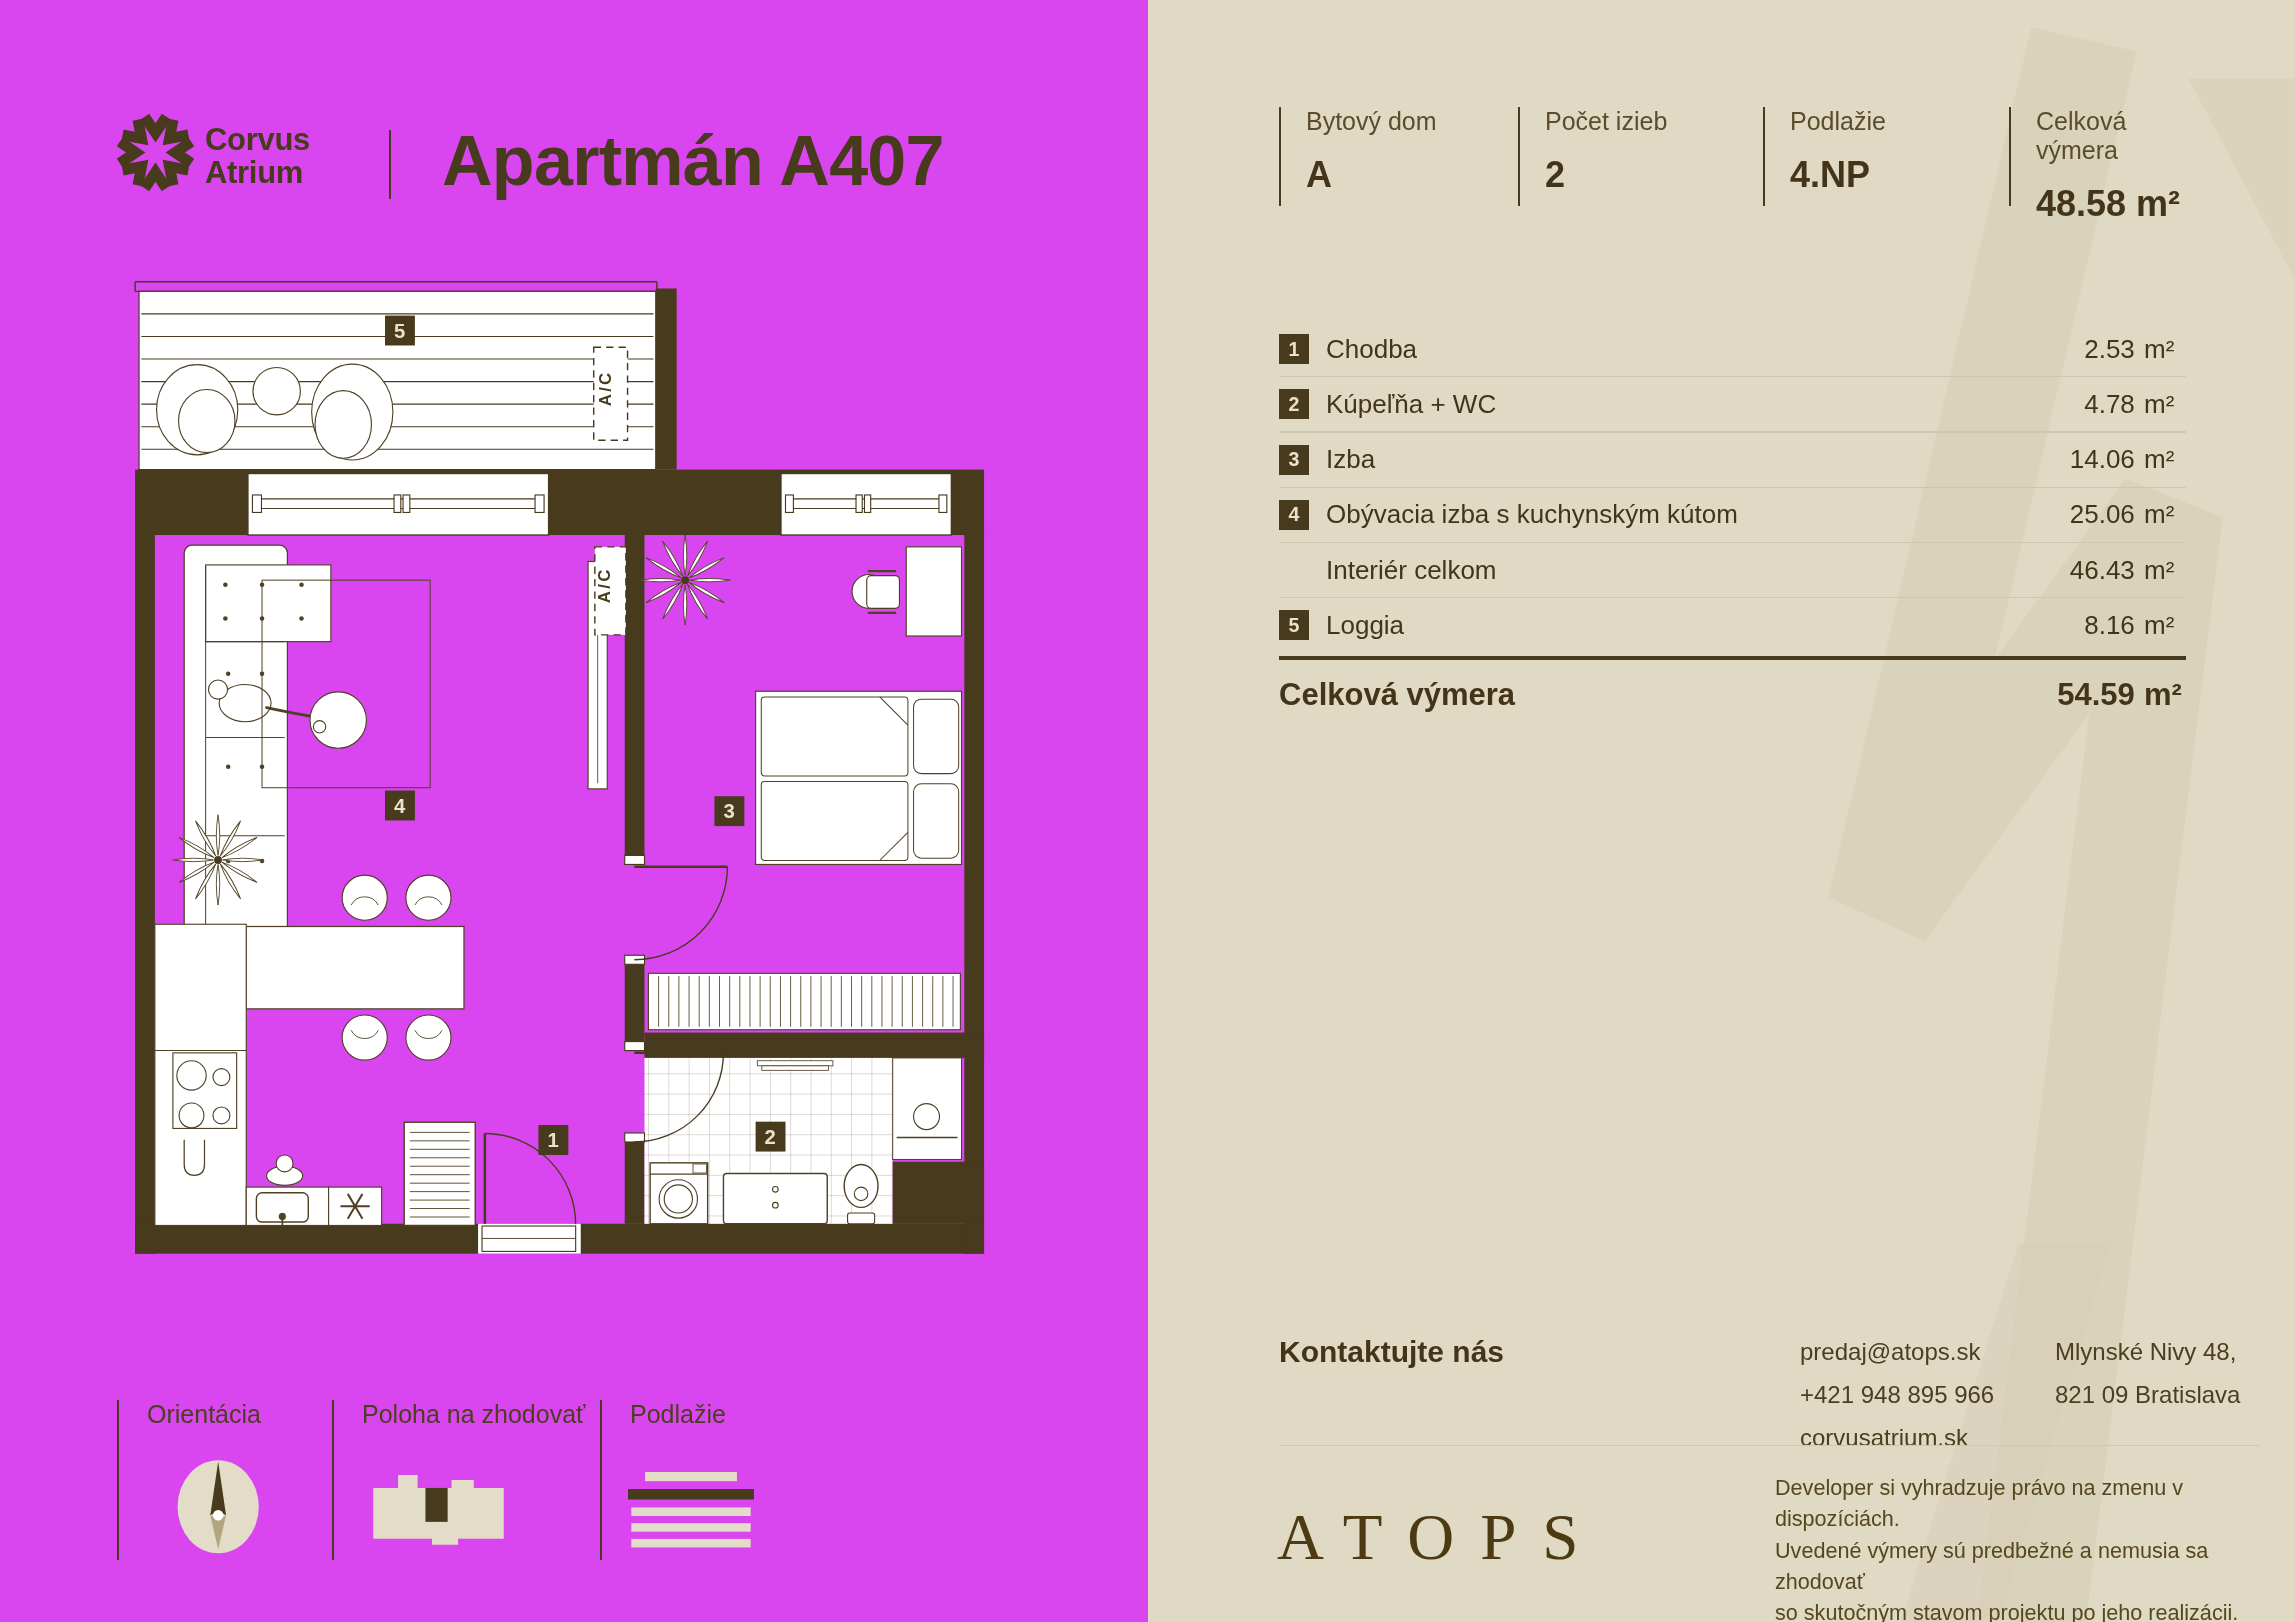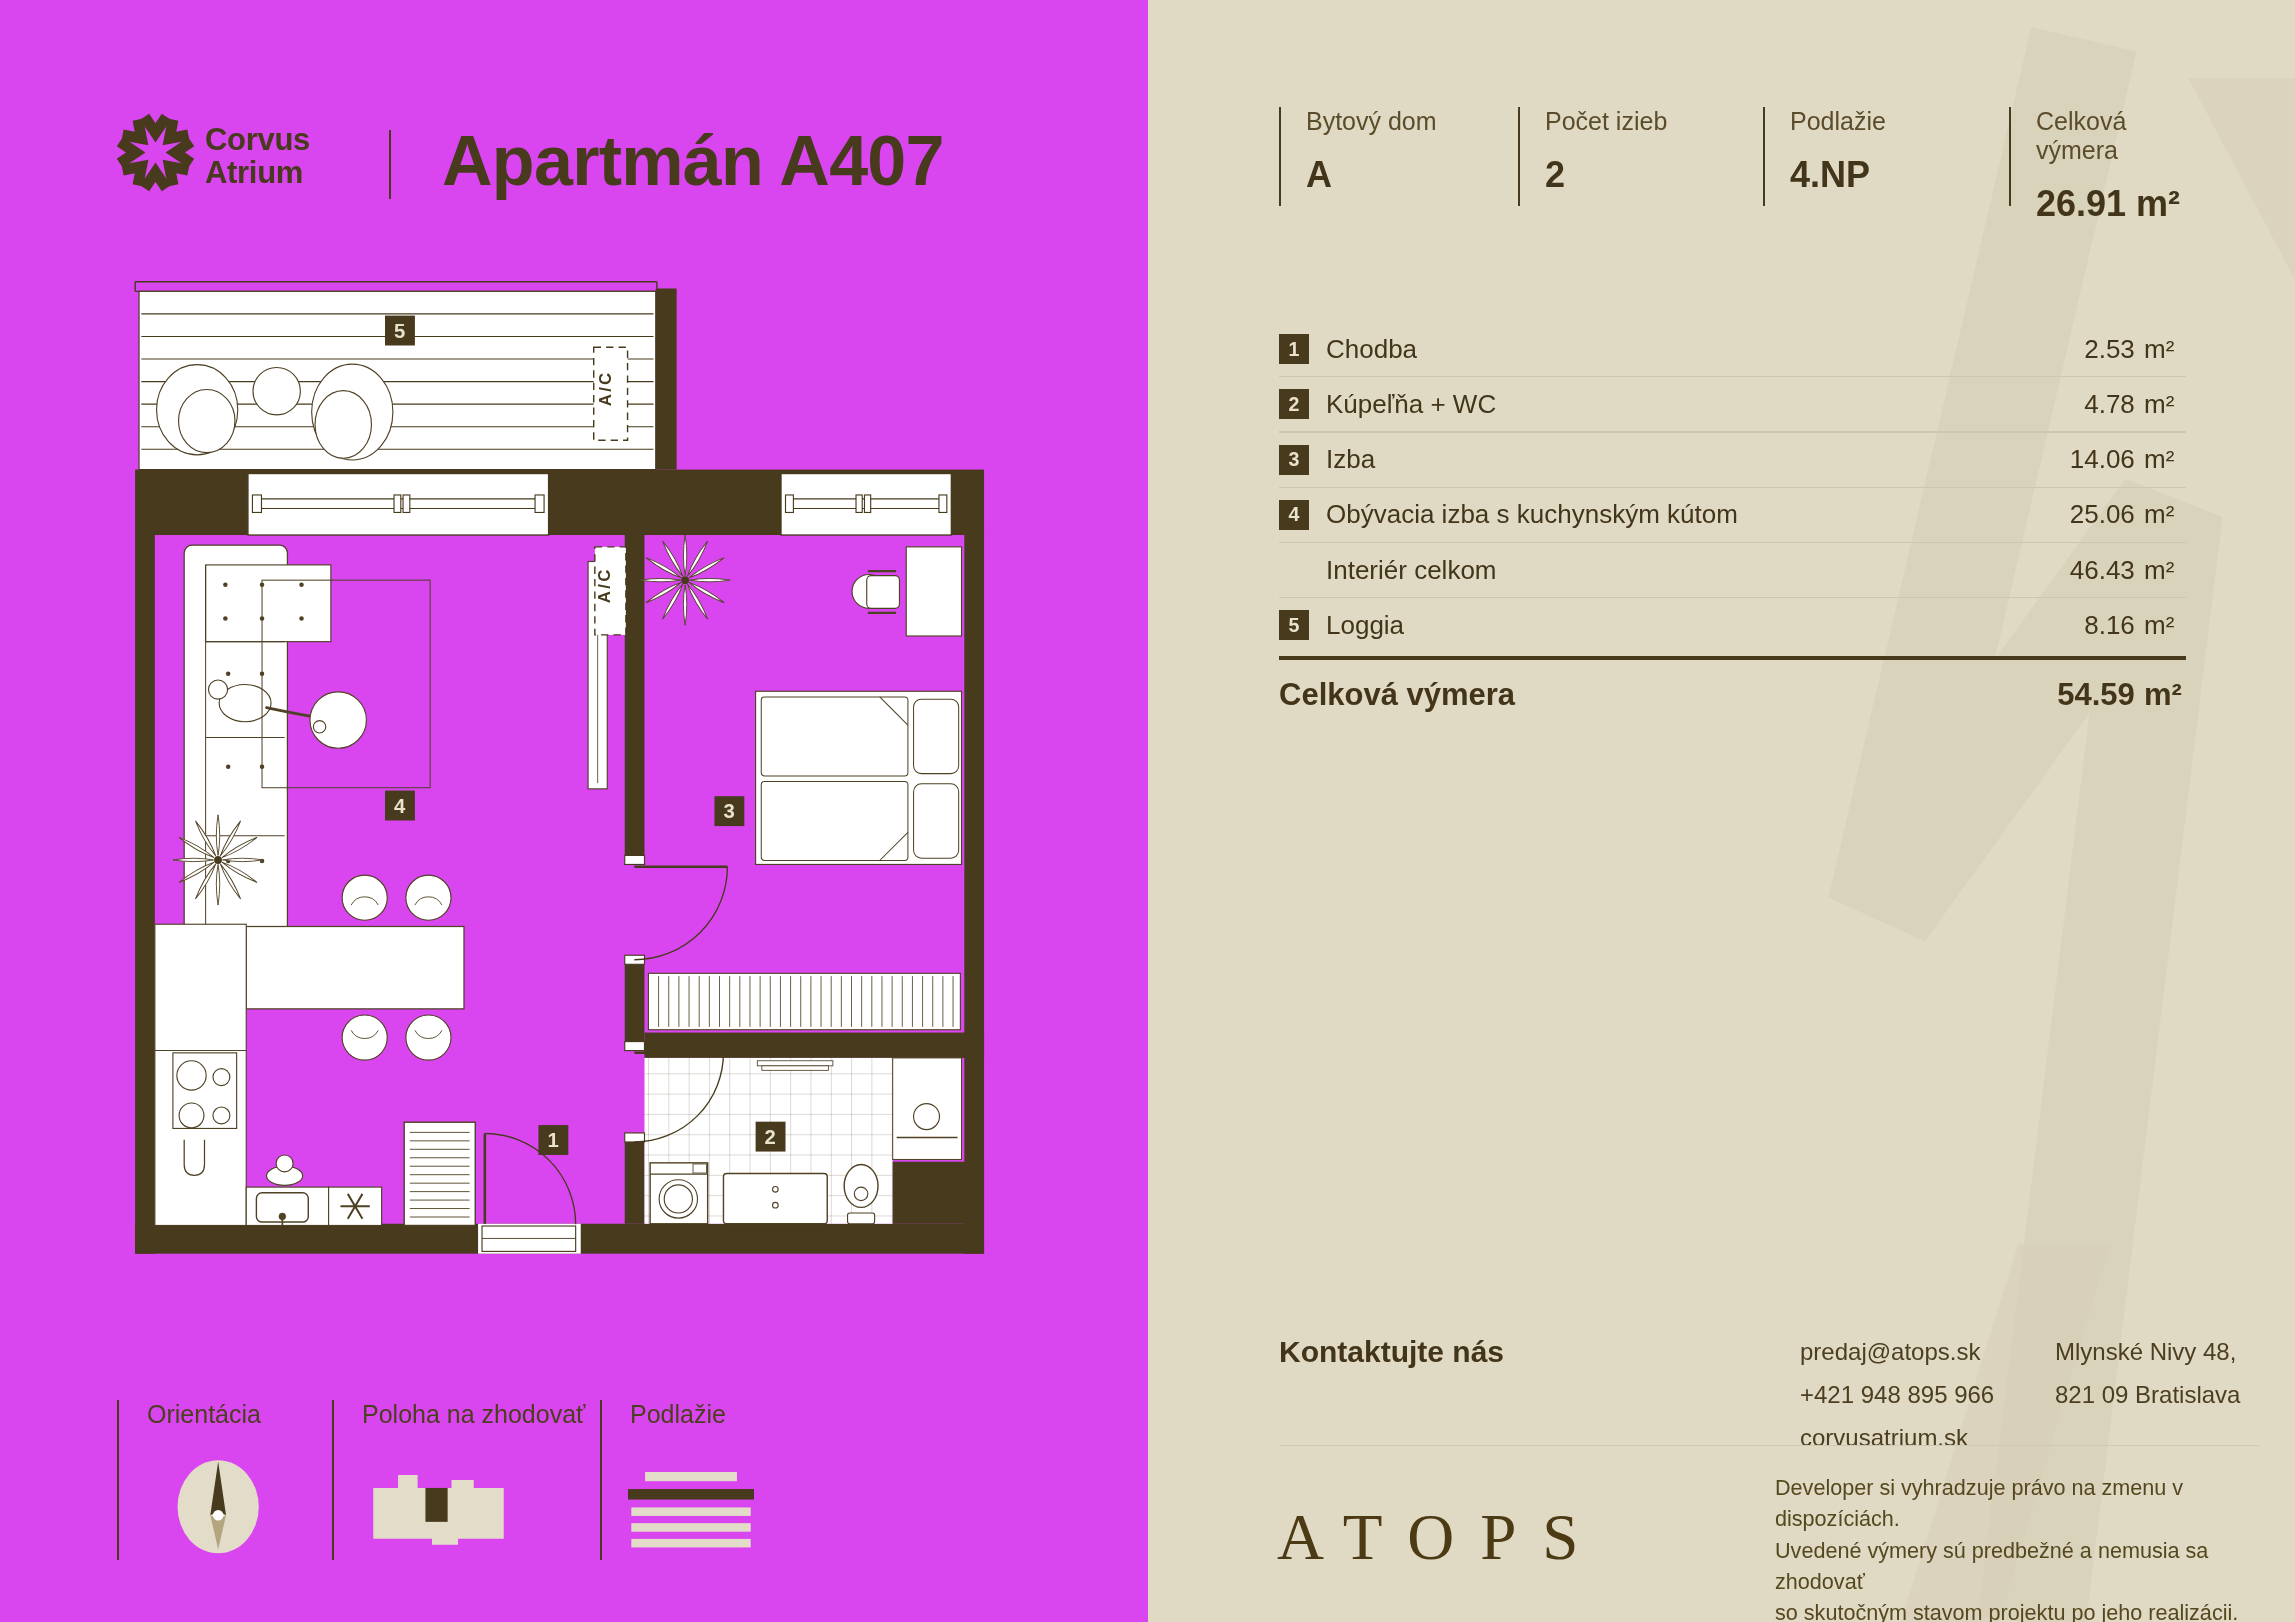--- a/index.html
+++ b/index.html
@@ -377,21 +377,21 @@
       <div class="sum-col sc-2">
         <div class="sum-label">Počet izieb</div>
         <div class="sum-value">2</div>
       </div>
       <div class="sum-col sc-3">
         <div class="sum-label">Podlažie</div>
         <div class="sum-value">4.NP</div>
       </div>
       <div class="sum-col sc-4">
         <div class="sum-label">Celková výmera</div>
-        <div class="sum-value">26.91 m²</div>
+        <div class="sum-value">48.58 m²</div>
       </div>
     </div>
 
     <div class="rp room-table">
       <div class="t-row">
         <span class="badge">1</span>
         <span class="t-label">Chodba</span>
         <span class="t-area">2.53</span>
         <span class="t-unit">m²</span>
       </div>

